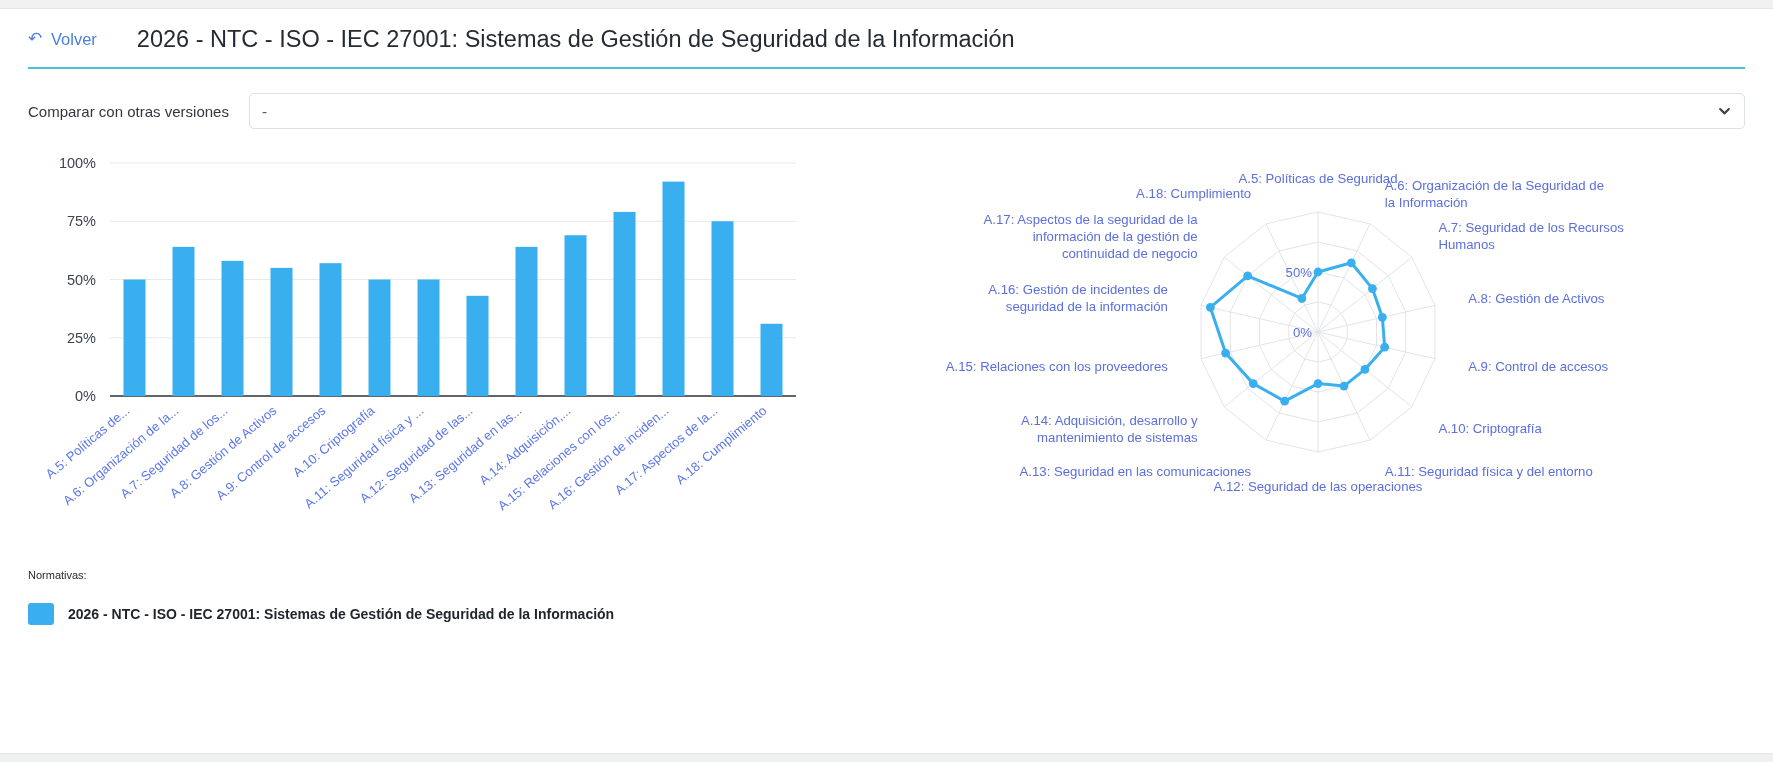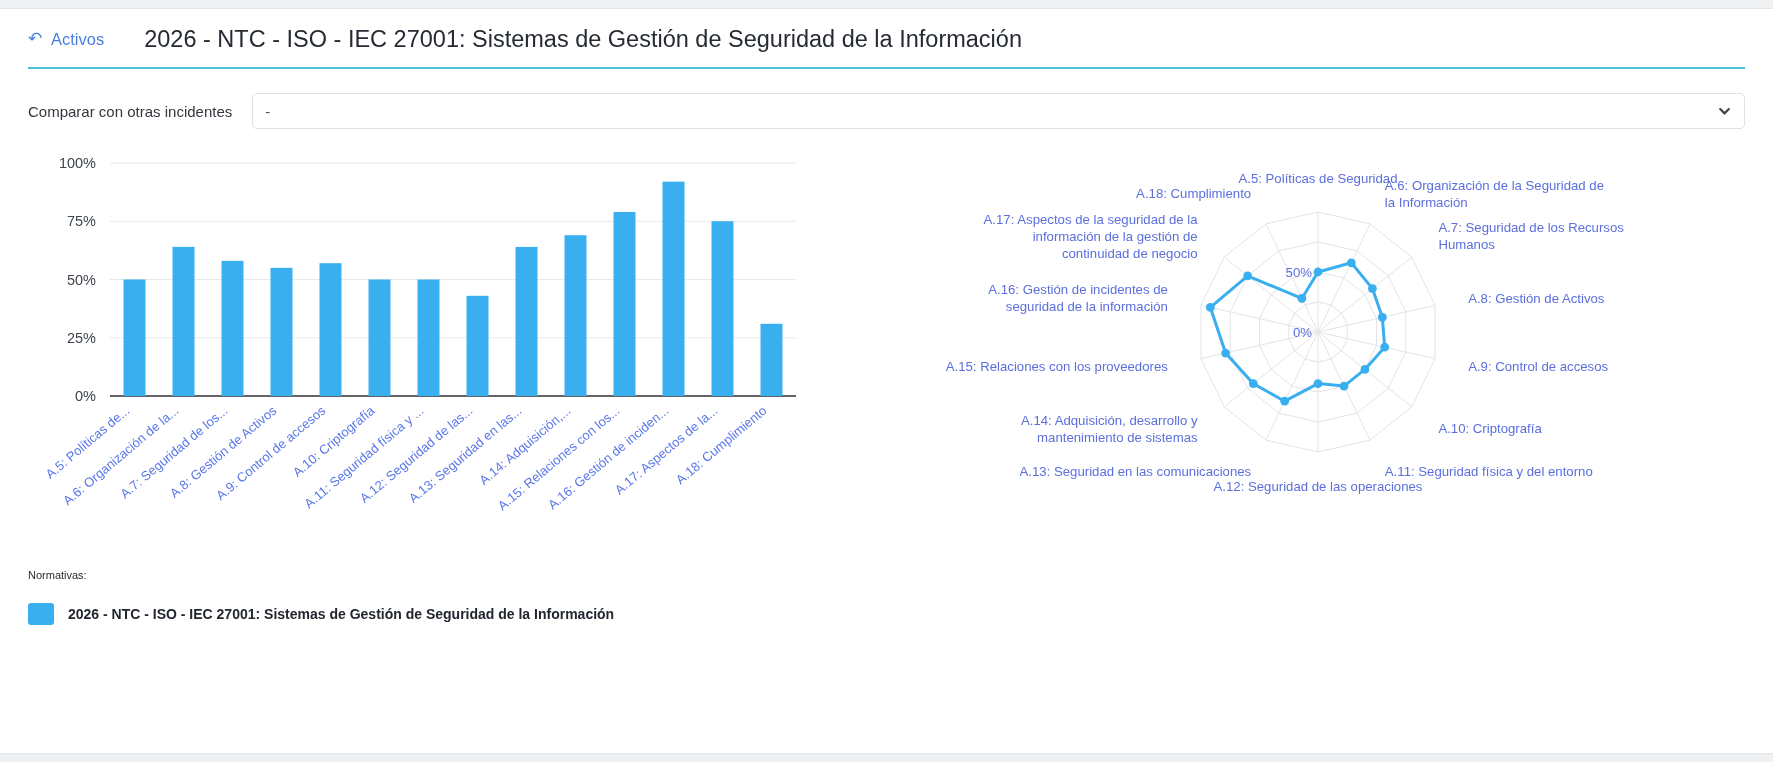--- a/index.html
+++ b/index.html
@@ -153,28 +153,28 @@
   }
 </style>
 </head>
 <body>
 
 <div class="page">
 
   <div class="header">
     <div class="back-link">
       <span class="back-icon">↶</span>
-      <span>Activos</span>
+      <span>Volver</span>
     </div>
     <div class="page-title">2026 - NTC - ISO - IEC 27001: Sistemas de Gestión de Seguridad de la Información</div>
     <div class="header-rule"></div>
   </div>
 
   <div class="compare-row">
-    <div class="compare-label">Comparar con otras incidentes</div>
+    <div class="compare-label">Comparar con otras versiones</div>
     <div class="select-wrap">
       <input class="select-box" readonly="" value="-" style="">
       <svg class="select-chevron" viewBox="0 0 12 12">
         <path d="M2 4.2 L6 8.2 L10 4.2" stroke="#3d4450" stroke-width="2" fill="none" stroke-linecap="round" stroke-linejoin="round"></path>
       </svg>
     </div>
   </div>
 
   <div class="charts">
 

